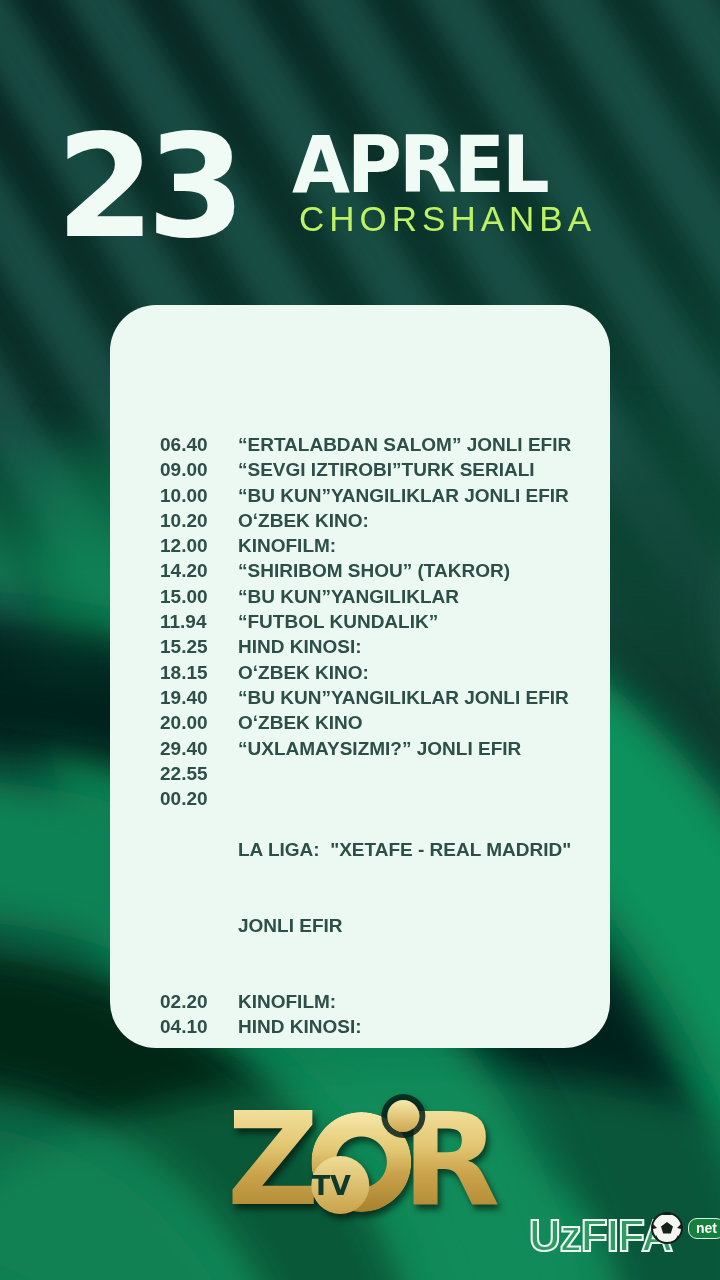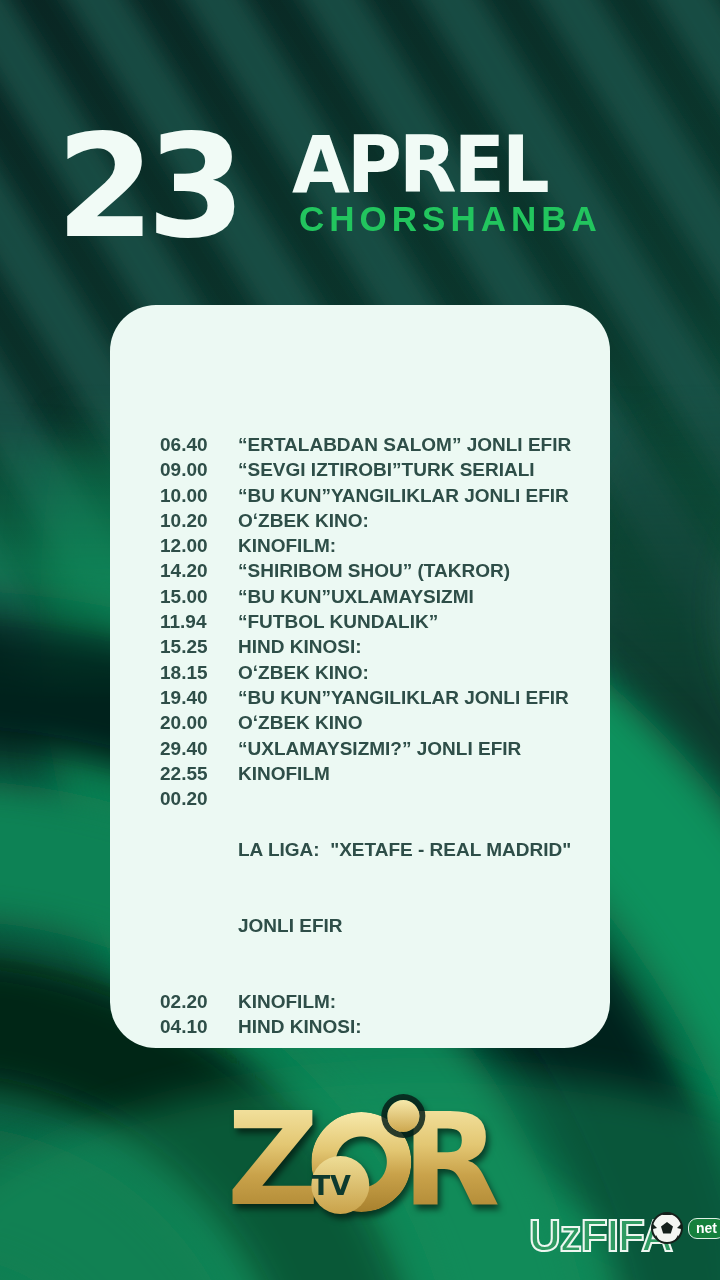--- a/index.html
+++ b/index.html
@@ -16,22 +16,22 @@
     font-size:142px;line-height:1;letter-spacing:-8px;color:#f1fbf6;
   }
   .h-month{
     position:absolute;left:292px;top:126px;z-index:2;
     font-family:"DejaVu Sans",sans-serif;font-weight:900;
     font-size:78px;line-height:1;letter-spacing:-3px;color:#f1fbf6;
     transform:scaleX(.96);transform-origin:left top;
   }
   .h-weekday{
     position:absolute;left:299px;top:201px;z-index:2;
-    font-size:35px;line-height:1;font-weight:700;letter-spacing:5px;
-    color:#22c55e;
+    font-size:35px;line-height:1;font-weight:400;letter-spacing:5px;
+    color:#bef264;
   }
 
   
   .card{
     position:absolute;left:110px;top:305px;width:500px;height:743px;z-index:2;
     background:#ecf9f3;border-radius:46px;
   }
   .list{padding:127px 30px 0 50px;}
   .row{
     display:grid;grid-template-columns:78px 1fr;
@@ -191,21 +191,21 @@
       <div class="row">
         <span class="t">12.00</span>
         <span class="p">KINOFILM:</span>
       </div>
       <div class="row">
         <span class="t">14.20</span>
         <span class="p">“SHIRIBOM SHOU” (TAKROR)</span>
       </div>
       <div class="row">
         <span class="t">15.00</span>
-        <span class="p">“BU KUN”UXLAMAYSIZMI</span>
+        <span class="p">“BU KUN”YANGILIKLAR</span>
       </div>
       <div class="row">
         <span class="t">11.94</span>
         <span class="p">“FUTBOL KUNDALIK”</span>
       </div>
       <div class="row">
         <span class="t">15.25</span>
         <span class="p">HIND KINOSI:</span>
       </div>
       <div class="row">
@@ -219,21 +219,20 @@
       <div class="row">
         <span class="t">20.00</span>
         <span class="p">OʻZBEK KINO</span>
       </div>
       <div class="row">
         <span class="t">29.40</span>
         <span class="p">“UXLAMAYSIZMI?” JONLI EFIR</span>
       </div>
       <div class="row">
         <span class="t">22.55</span>
-        <span class="p">KINOFILM</span>
       </div>
       <div class="row">
         <span class="t">00.20</span>
         <span class="p">
           <span class="line">LA LIGA:  "XETAFE - REAL MADRID"</span>
           <span class="line">JONLI EFIR</span>
         </span>
       </div>
       <div class="row">
         <span class="t">02.20</span>

